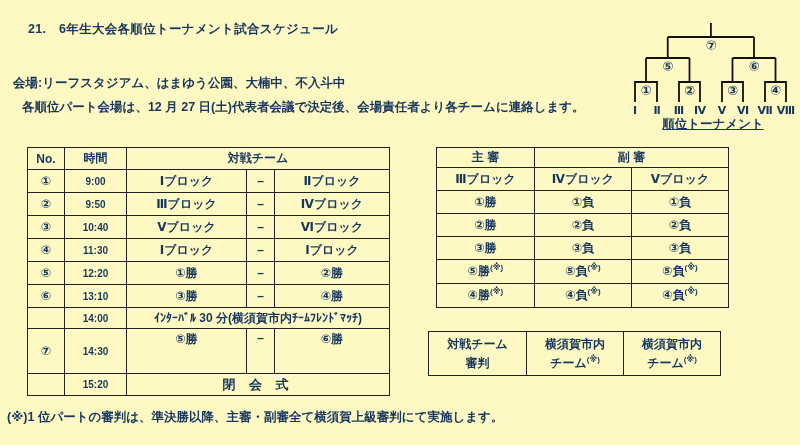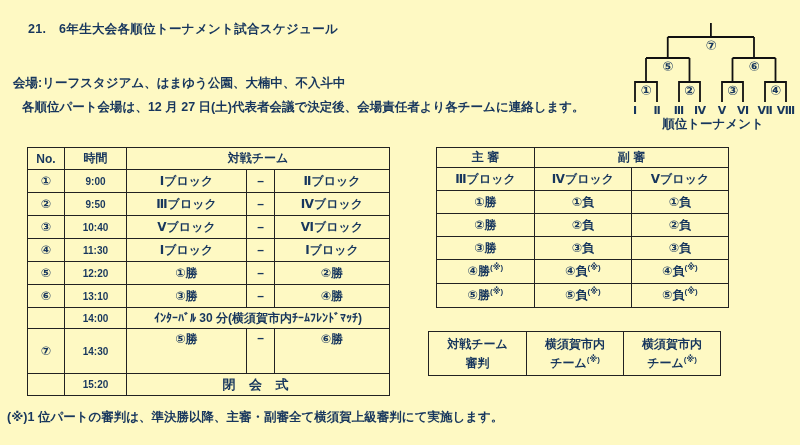--- a/index.html
+++ b/index.html
@@ -28,21 +28,21 @@
   sup{font-size:8px;line-height:0;}
   .two-line div{line-height:19px;}
 
   
   .bracket{left:628px;top:16px;}
   .bracket path{stroke:#111;stroke-width:1.8;fill:none;}
   .bracket text{fill:#17365d;font-weight:bold;text-anchor:middle;
       font-family:"Liberation Sans","DejaVu Sans",sans-serif;}
   .bracket .circ{font-size:13px;}
   .bracket .leaf{font-size:11px;}
-  .bracket-caption{left:628px;top:116px;width:170px;text-align:center;font-size:12.5px;}
+  .bracket-caption{left:628px;top:116px;width:170px;text-align:center;font-size:12.5px;text-decoration:underline;}
 </style>
 </head>
 <body>
 
 <div class="page">
 
   <div class="abs title">21.　6年生大会各順位トーナメント試合スケジュール</div>
   <div class="abs info2">会場:リーフスタジアム、はまゆう公園、大楠中、不入斗中</div>
   <div class="abs info3">各順位パート会場は、12 月 27 日(土)代表者会議で決定後、会場責任者より各チームに連絡します。</div>
 
@@ -174,28 +174,28 @@
       <td><span>②勝</span><sup></sup></td>
       <td><span>②負</span><sup></sup></td>
       <td><span>②負</span><sup></sup></td>
     </tr>
     <tr style="height:23px">
       <td><span>③勝</span><sup></sup></td>
       <td><span>③負</span><sup></sup></td>
       <td><span>③負</span><sup></sup></td>
     </tr>
     <tr style="height:24px">
+      <td><span>⑤勝</span><sup>(※)</sup></td>
+      <td><span>⑤負</span><sup>(※)</sup></td>
+      <td><span>⑤負</span><sup>(※)</sup></td>
+    </tr>
+    <tr style="height:24px">
       <td><span>④勝</span><sup>(※)</sup></td>
       <td><span>④負</span><sup>(※)</sup></td>
       <td><span>④負</span><sup>(※)</sup></td>
-    </tr>
-    <tr style="height:24px">
-      <td><span>⑤勝</span><sup>(※)</sup></td>
-      <td><span>⑤負</span><sup>(※)</sup></td>
-      <td><span>⑤負</span><sup>(※)</sup></td>
     </tr>
   </tbody>
     </table>
 
   <table class="abs final-ref-table">
     <colgroup>
         <col style="width:98px">
         <col style="width:97px">
         <col style="width:97px">
       </colgroup>

